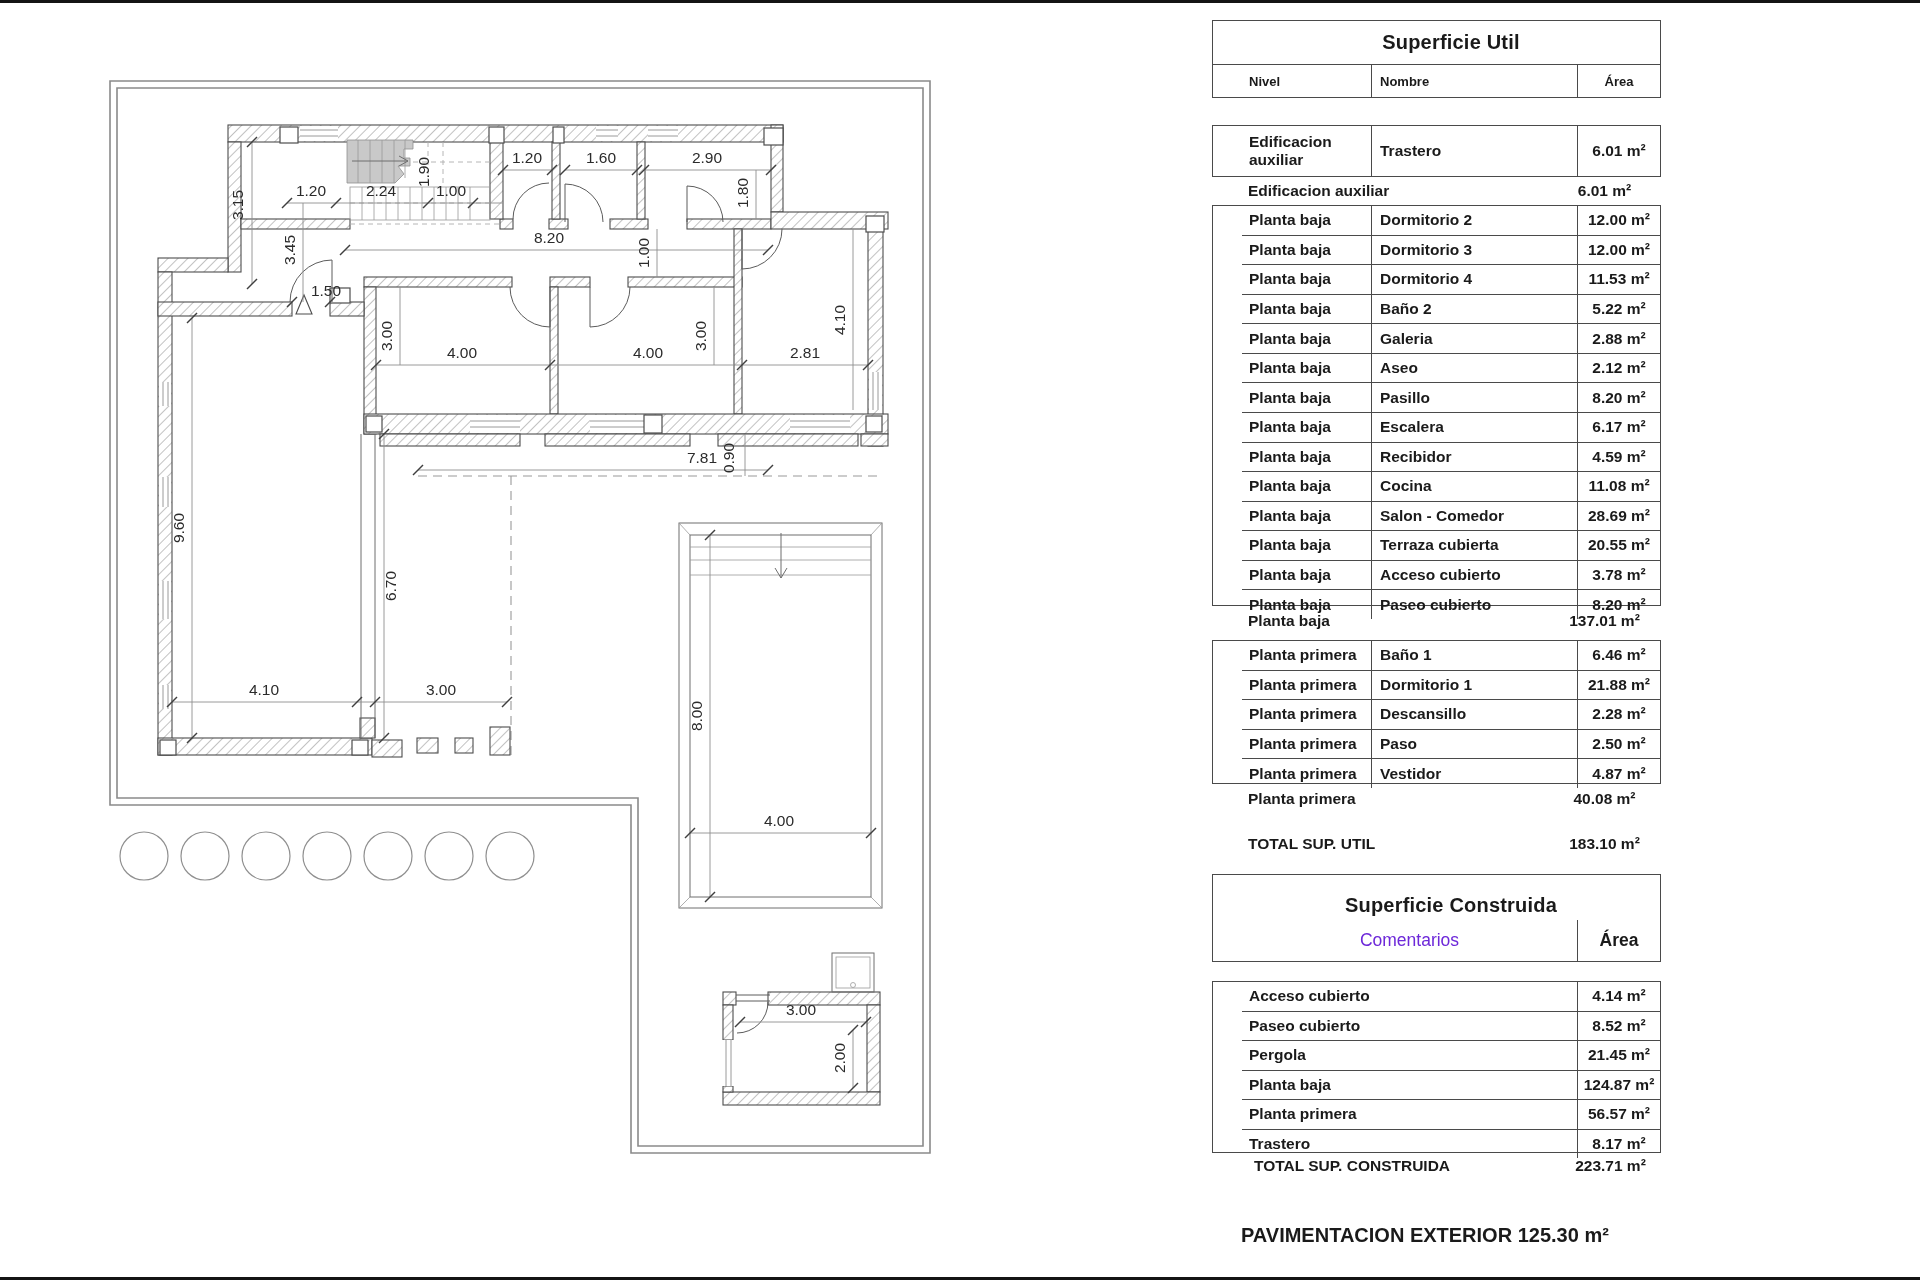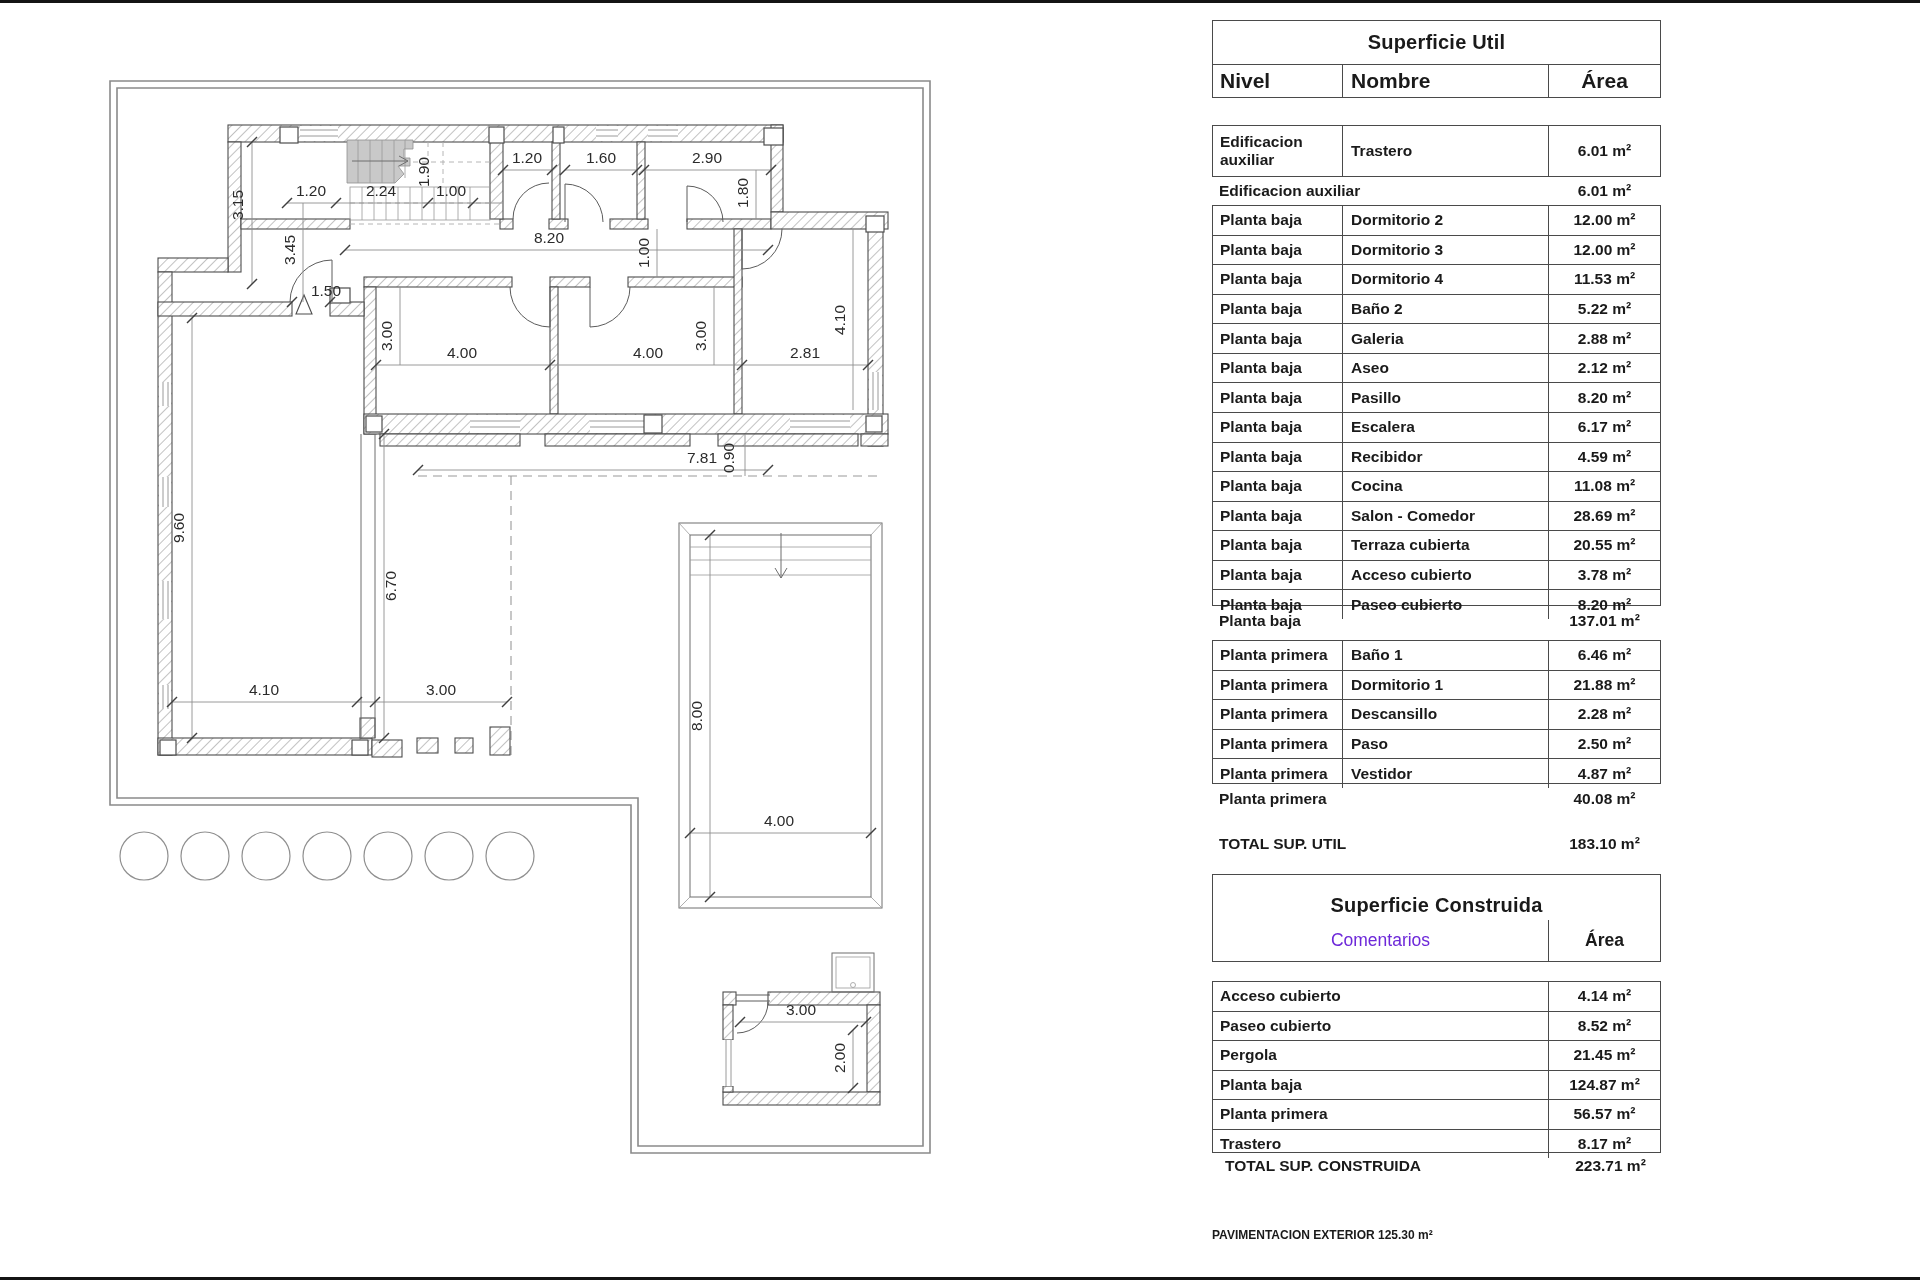--- a/index.html
+++ b/index.html
@@ -20,42 +20,42 @@
   .dash{stroke:#9a9a9a;stroke-width:1.1;fill:none;stroke-dasharray:9 6;}
   .dash2{stroke:#aeaeae;stroke-width:0.9;fill:none;stroke-dasharray:5 4;}
   .wbox{fill:#ffffff;stroke:#4d4d4d;stroke-width:1.2;}
   .wgap{fill:#ffffff;stroke:none;}
   .sill{stroke:#8f8f8f;stroke-width:0.9;}
   .dtext{font-size:15.5px;fill:#2b2b2b;}
   .gray{fill:#c9c9c9;stroke:#8f8f8f;stroke-width:0.8;}
   .tree{fill:none;stroke:#8f8f8f;stroke-width:1.2;}
   
   #panel{position:absolute;left:1212px;top:0;width:449px;height:1280px;}
-  .abs{position:absolute;box-sizing:border-box;}
+  .abs{position:absolute;box-sizing:border-box;padding-left:29px;}
   .tbox{border:1.6px solid #4a4a4a;background:#fff;}
   .title{font-weight:bold;font-size:20px;display:flex;align-items:center;justify-content:center;letter-spacing:.2px;}
-  .hdr{display:flex;align-items:stretch;font-weight:bold;font-size:21px;}
+  .hdr{display:flex;align-items:stretch;font-weight:bold;font-size:13px;}
   .hdr .h1{width:130px;display:flex;align-items:center;padding-left:7px;border-right:1.4px solid #4a4a4a;box-sizing:border-box;}
   .hdr .h2{width:206px;display:flex;align-items:center;padding-left:8px;border-right:1.4px solid #4a4a4a;box-sizing:border-box;}
   .hdr .h3{flex:1;display:flex;align-items:center;justify-content:center;}
   .hdr2{display:flex;align-items:stretch;font-size:17.5px;}
   .hdr2 .hc{width:336px;display:flex;align-items:center;justify-content:center;border-right:1.4px solid #4a4a4a;box-sizing:border-box;font-weight:normal;color:#6d28d9;}
   .hdr2 .ha{flex:1;display:flex;align-items:center;justify-content:center;font-weight:bold;}
   .trow{display:flex;height:28.57px;align-items:stretch;font-weight:bold;font-size:15.5px;}
   .trow + .trow{border-top:1.4px solid #4a4a4a;}
   .crow{height:28.5px;}
   .c1{width:130px;display:flex;align-items:center;padding-left:7px;border-right:1.4px solid #4a4a4a;box-sizing:border-box;}
   .c2{width:206px;display:flex;align-items:center;padding-left:8px;border-right:1.4px solid #4a4a4a;box-sizing:border-box;}
   .c3{flex:1;display:flex;align-items:center;justify-content:center;}
   .cw{width:336px;display:flex;align-items:center;padding-left:7px;border-right:1.4px solid #4a4a4a;box-sizing:border-box;}
   .sumrow{font-weight:bold;font-size:15.5px;display:flex;align-items:center;}
   .sumrow .slabel{padding-left:7px;}
   .sumrow .sval{position:absolute;left:336px;width:113px;text-align:center;}
   .auxc1{width:130px;display:flex;align-items:center;padding-left:7px;border-right:1.4px solid #4a4a4a;box-sizing:border-box;line-height:1.15;}
-  .footnote{font-weight:bold;font-size:12px;}
+  .footnote{font-weight:bold;font-size:20px;}
 </style>
 </head>
 <body>
 
 <div class="edge-bar" style="top:0"></div>
 <div class="edge-bar" style="top:1277px"></div>
 
 <svg id="plan" width="1180" height="1280" viewBox="0 0 1180 1280">
   <defs>
     <pattern id="hatch" width="7" height="7" patternTransform="rotate(45)" patternUnits="userSpaceOnUse">

